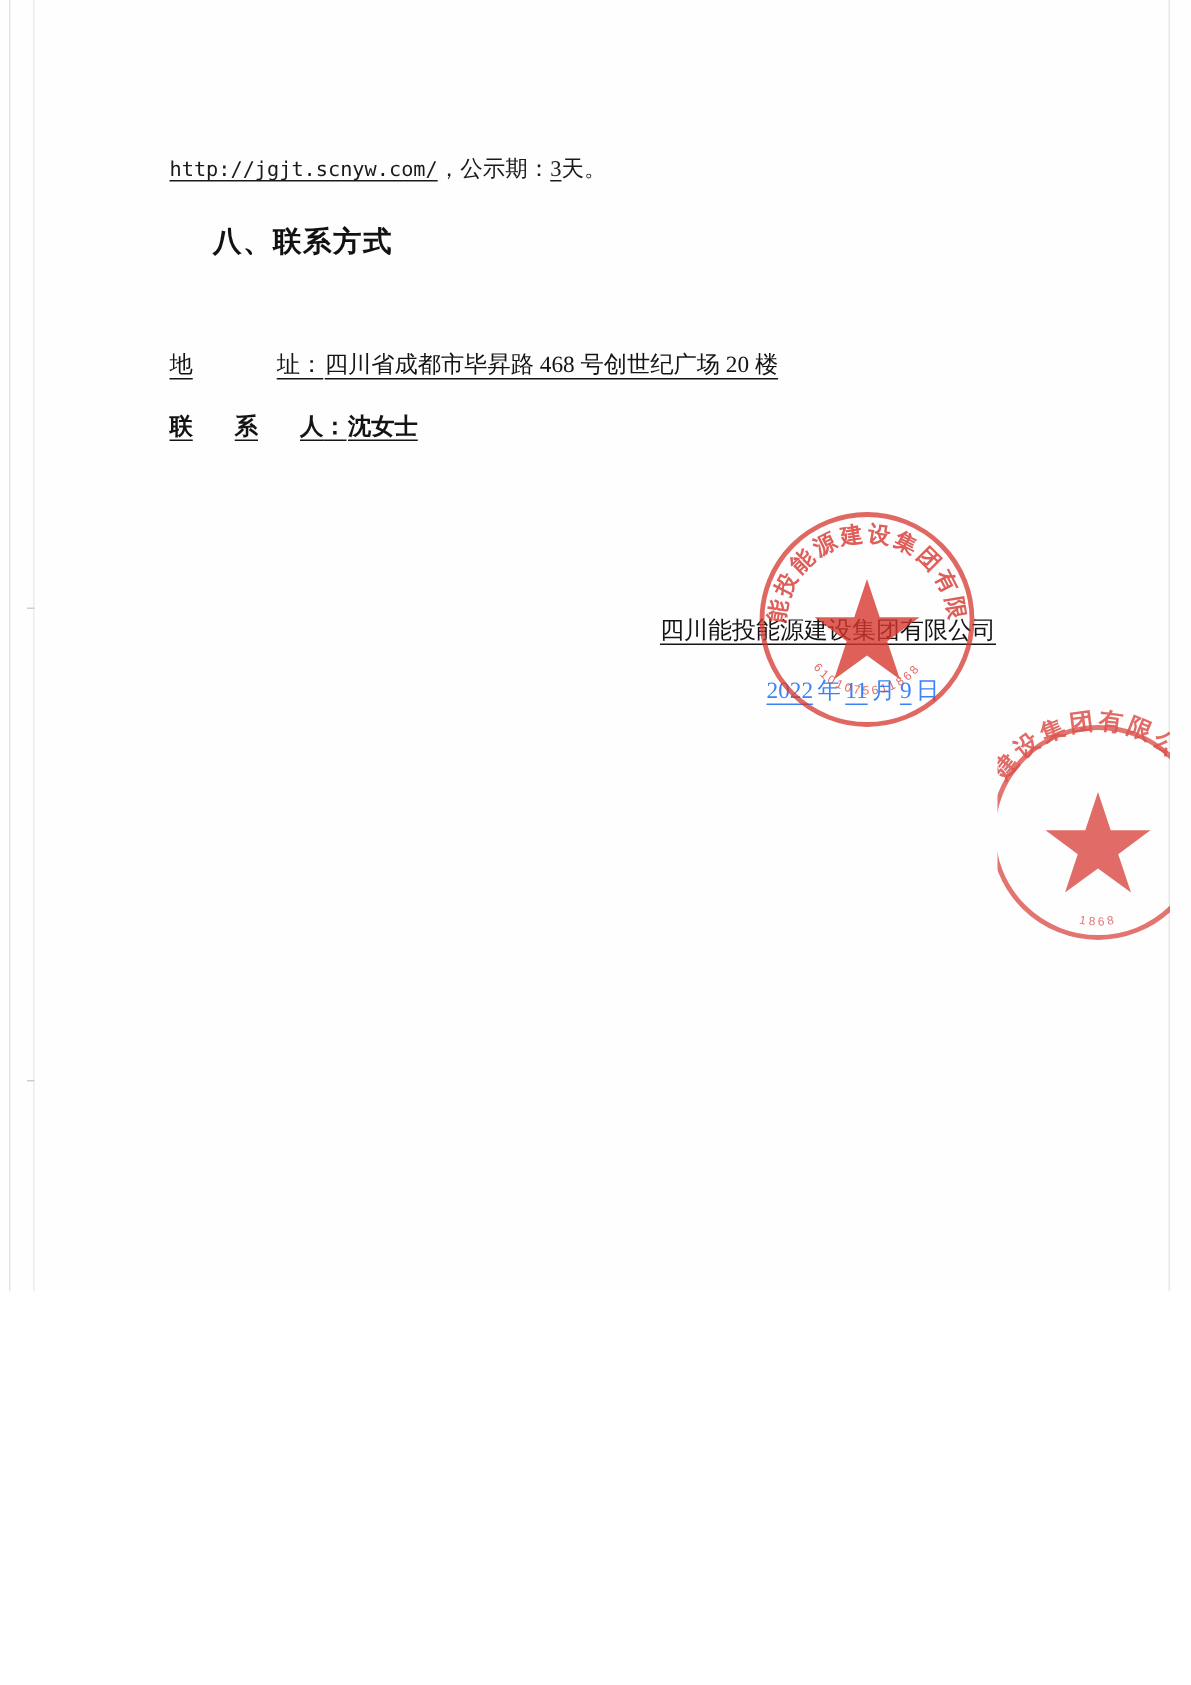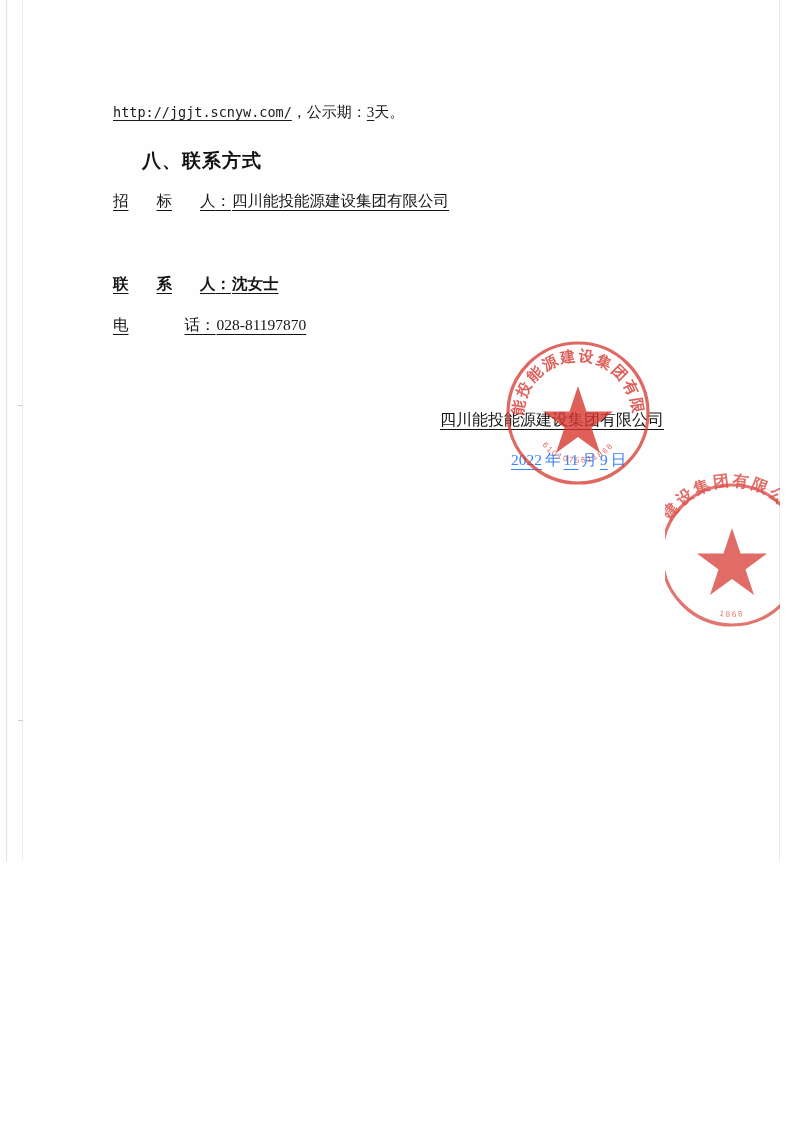--- a/index.html
+++ b/index.html
@@ -183,32 +183,29 @@
   <div class="content">
 
     <div class="line-url">
       <span class="u">http://jgjt.scnyw.com/</span><span class="cn">，公示期：</span><span class="cn u">3</span><span class="cn">天。</span>
     </div>
 
     <div class="section-title">
       <span>八、</span><span>联系方式</span>
     </div>
 
-    <div class="field-row row1">
-      <span class="field-label"><span>招</span><span class="sp"></span><span>标</span><span class="sp"></span><span>人</span><span>：</span></span><span class="field-value">四川能投能源建设集团有限公司</span>
-    </div>
-
+
+    <div class="field-row row2">
+      <span class="field-label"><span>地</span><span class="sp"></span><span class="sp"></span><span>址</span><span>：</span></span><span class="field-value">四川省成都市毕昇路 468 号创世纪广场 20 楼</span>
+    </div>
 
     <div class="field-row row3">
       <span class="field-label"><span>联</span><span class="sp"></span><span>系</span><span class="sp"></span><span>人</span><span>：</span></span><span class="field-value">沈女士</span>
     </div>
 
-    <div class="field-row row4">
-      <span class="field-label"><span>电</span><span class="sp"></span><span class="sp"></span><span>话</span><span>：</span></span><span class="field-value">028-81197870</span>
-    </div>
 
     <div class="sign-company">四川能投能源建设集团有限公司</div>
 
     <div class="sign-date">
       <span class="und">2022</span><span>年</span><span class="und">11</span><span>月</span><span class="und">9</span><span>日</span>
     </div>
 
     <div class="page-number">3</div>
   </div>
 

